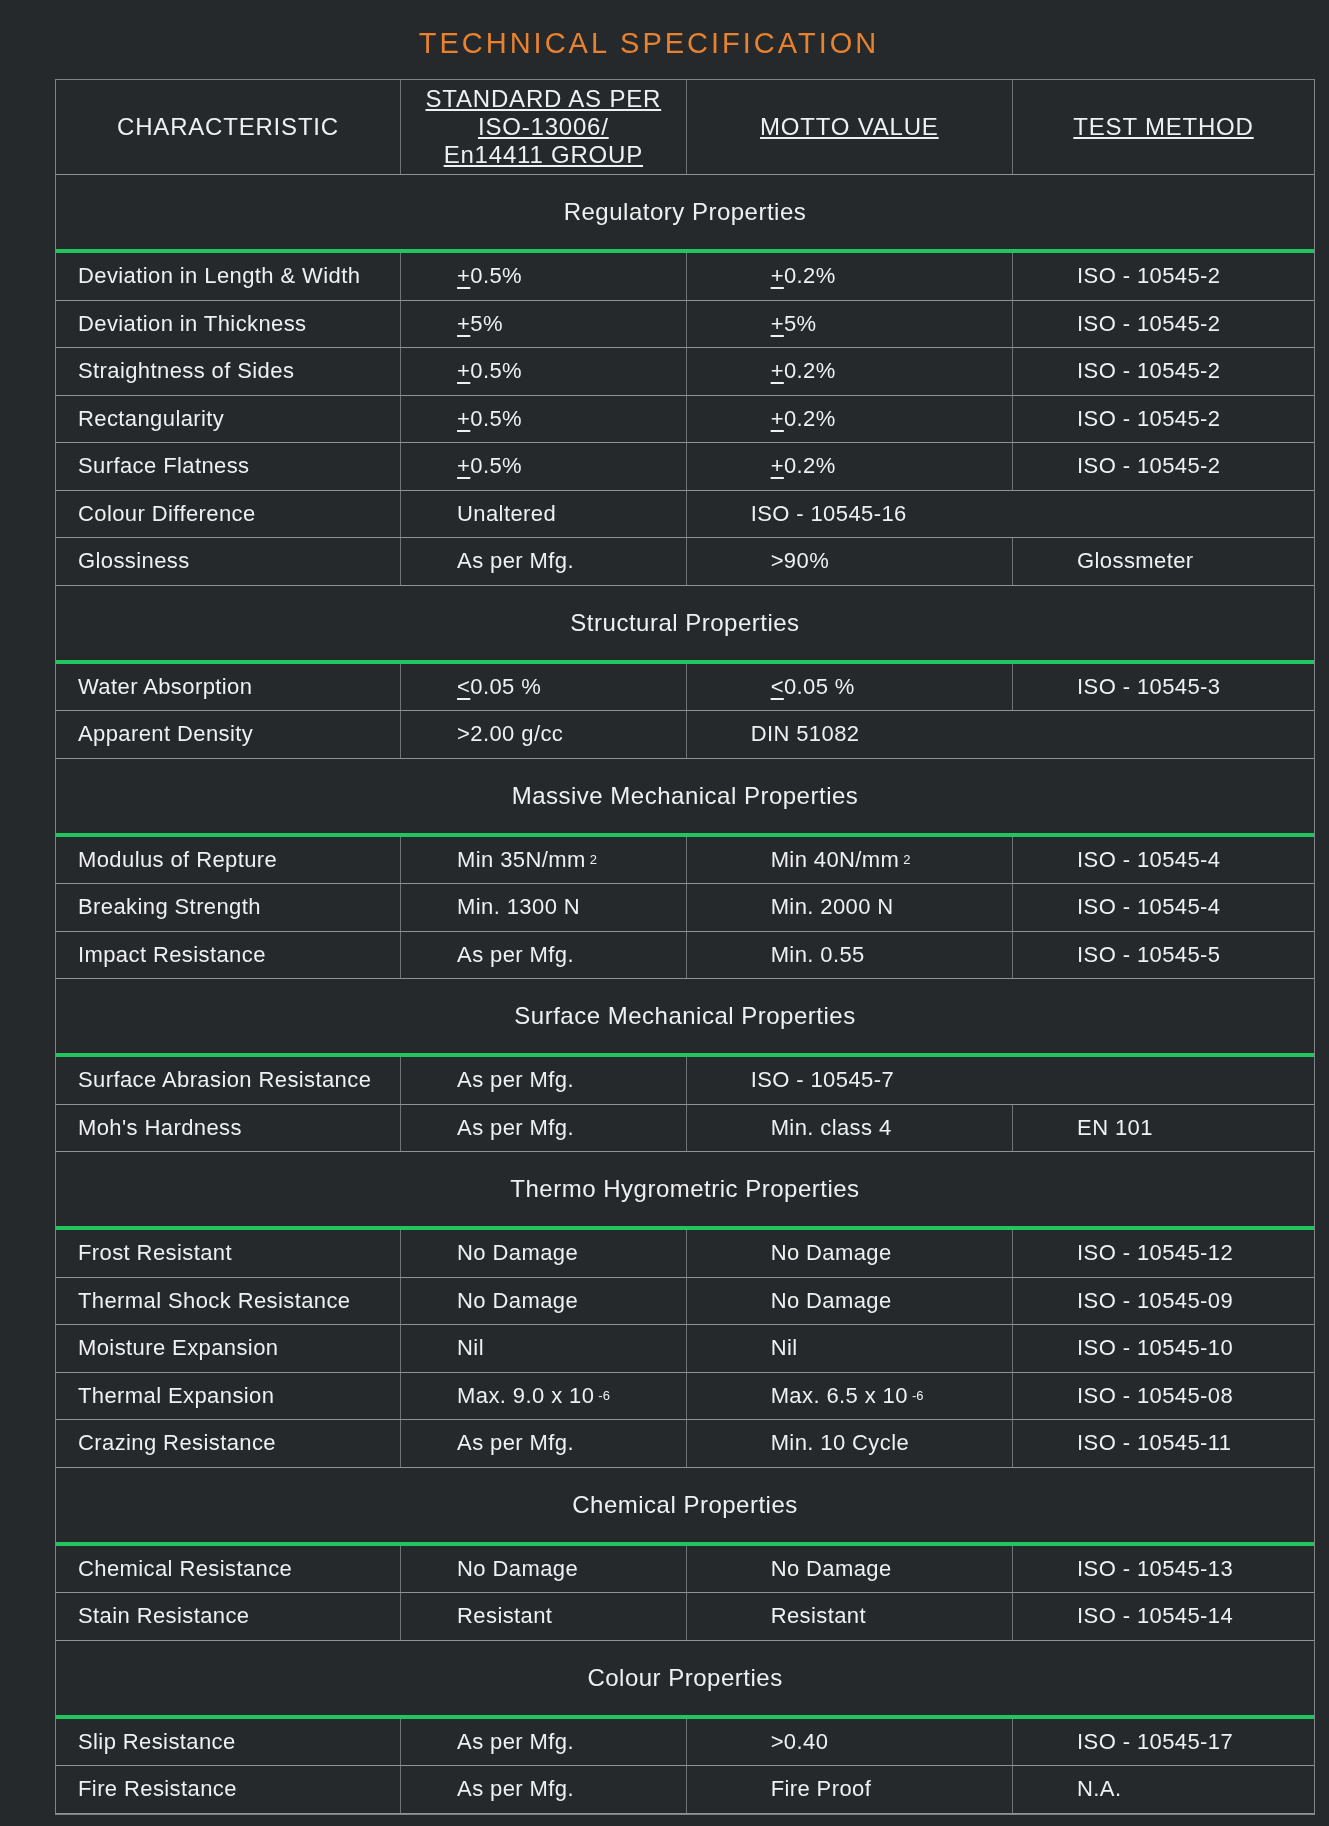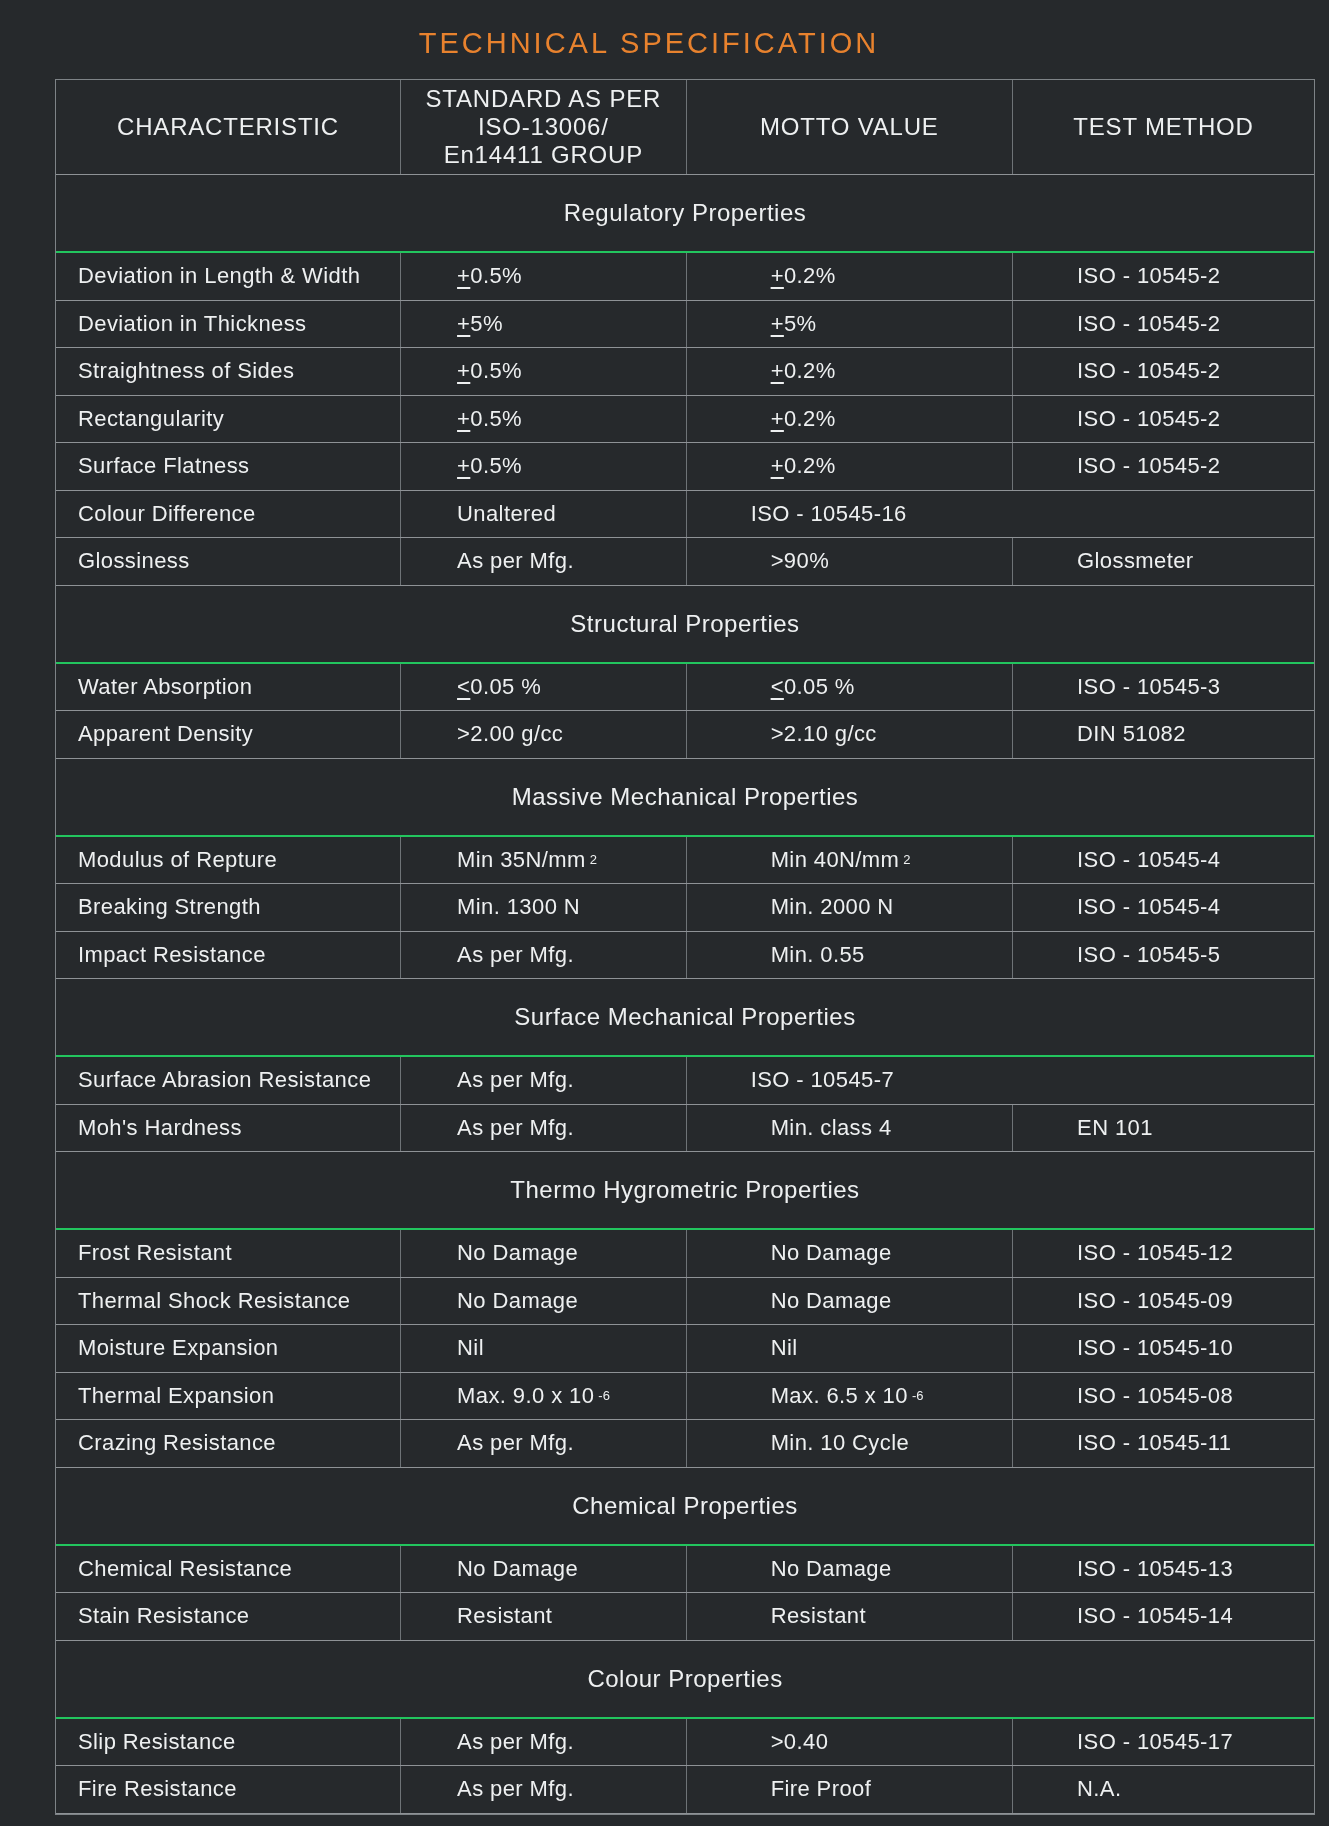--- a/index.html
+++ b/index.html
@@ -37,28 +37,28 @@
     border-bottom: 1px solid #8e9296;
   }
   .hcell {
     display: flex; align-items: center; justify-content: center;
     text-align: center;
     font-size: 24px;
     line-height: 28px;
     letter-spacing: 0.8px;
     white-space: pre-line;
   }
-  .hcell + .hcell { border-left: 1px solid #6e7377; }
+  .hcell + .hcell { border-left: 1px solid #6e7377; text-decoration: underline; }
 
   .section-row {
     height: 78px;
     display: flex; align-items: center; justify-content: center;
     font-size: 24px;
     letter-spacing: 0.5px;
-    border-bottom: 2px solid #22c55e;
+    border-bottom: 4px solid #22c55e;
   }
 
   .data-row {
     height: 47.5px;
     border-bottom: 1px solid #8e9296;
   }
   .spec-table > :last-child { border-bottom: none; }
 
   .cell {
     display: flex; align-items: center;
@@ -136,21 +136,20 @@
           <div class="cell c2">&gt;90%</div>
           <div class="cell c3">Glossmeter</div>
         </div><div class="section-row">Structural Properties</div><div class="grid-row data-row">
           <div class="cell c0">Water Absorption</div>
           <div class="cell c1"><u>&lt;</u>0.05 %</div>
           <div class="cell c2"><u>&lt;</u>0.05 %</div>
           <div class="cell c3">ISO - 10545-3</div>
         </div><div class="grid-row data-row">
           <div class="cell c0">Apparent Density</div>
           <div class="cell c1">&gt;2.00 g/cc</div>
-          <div class="cell c2">&gt;2.10 g/cc</div>
           <div class="cell c3">DIN 51082</div>
         </div><div class="section-row">Massive Mechanical Properties</div><div class="grid-row data-row">
           <div class="cell c0">Modulus of Repture</div>
           <div class="cell c1">Min 35N/mm<sup>2</sup></div>
           <div class="cell c2">Min 40N/mm<sup>2</sup></div>
           <div class="cell c3">ISO - 10545-4</div>
         </div><div class="grid-row data-row">
           <div class="cell c0">Breaking Strength</div>
           <div class="cell c1">Min. 1300 N</div>
           <div class="cell c2">Min. 2000 N</div>

